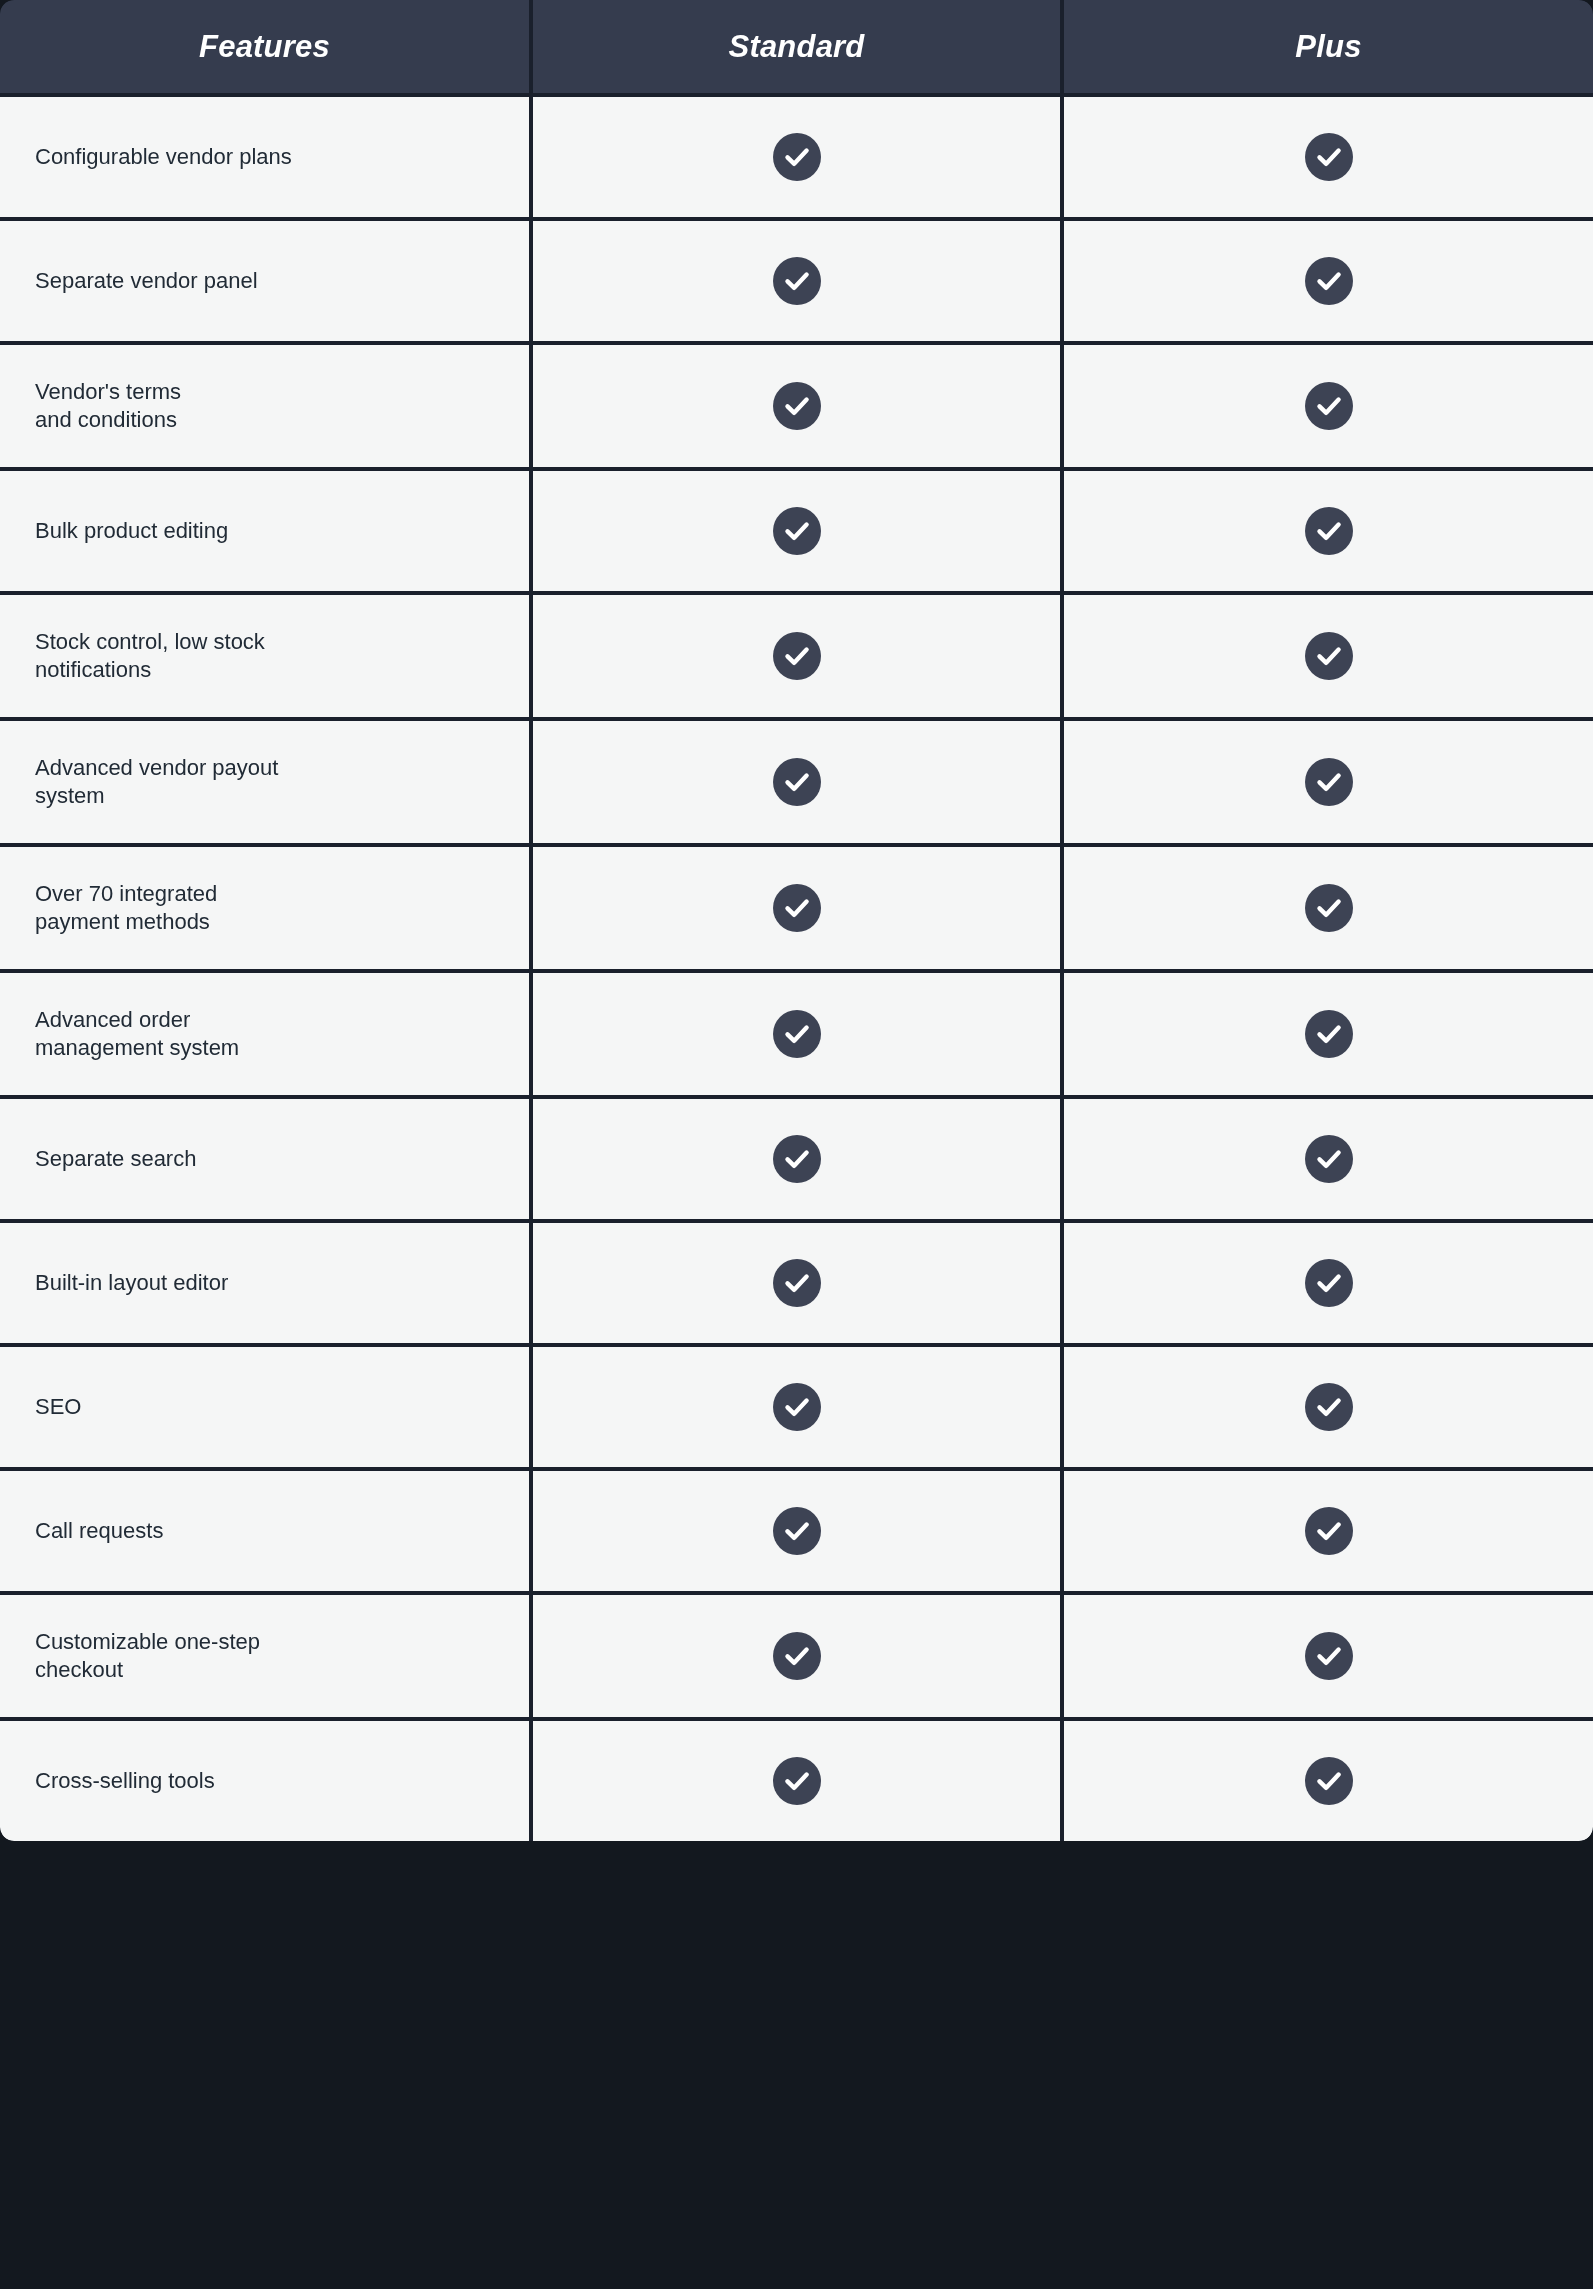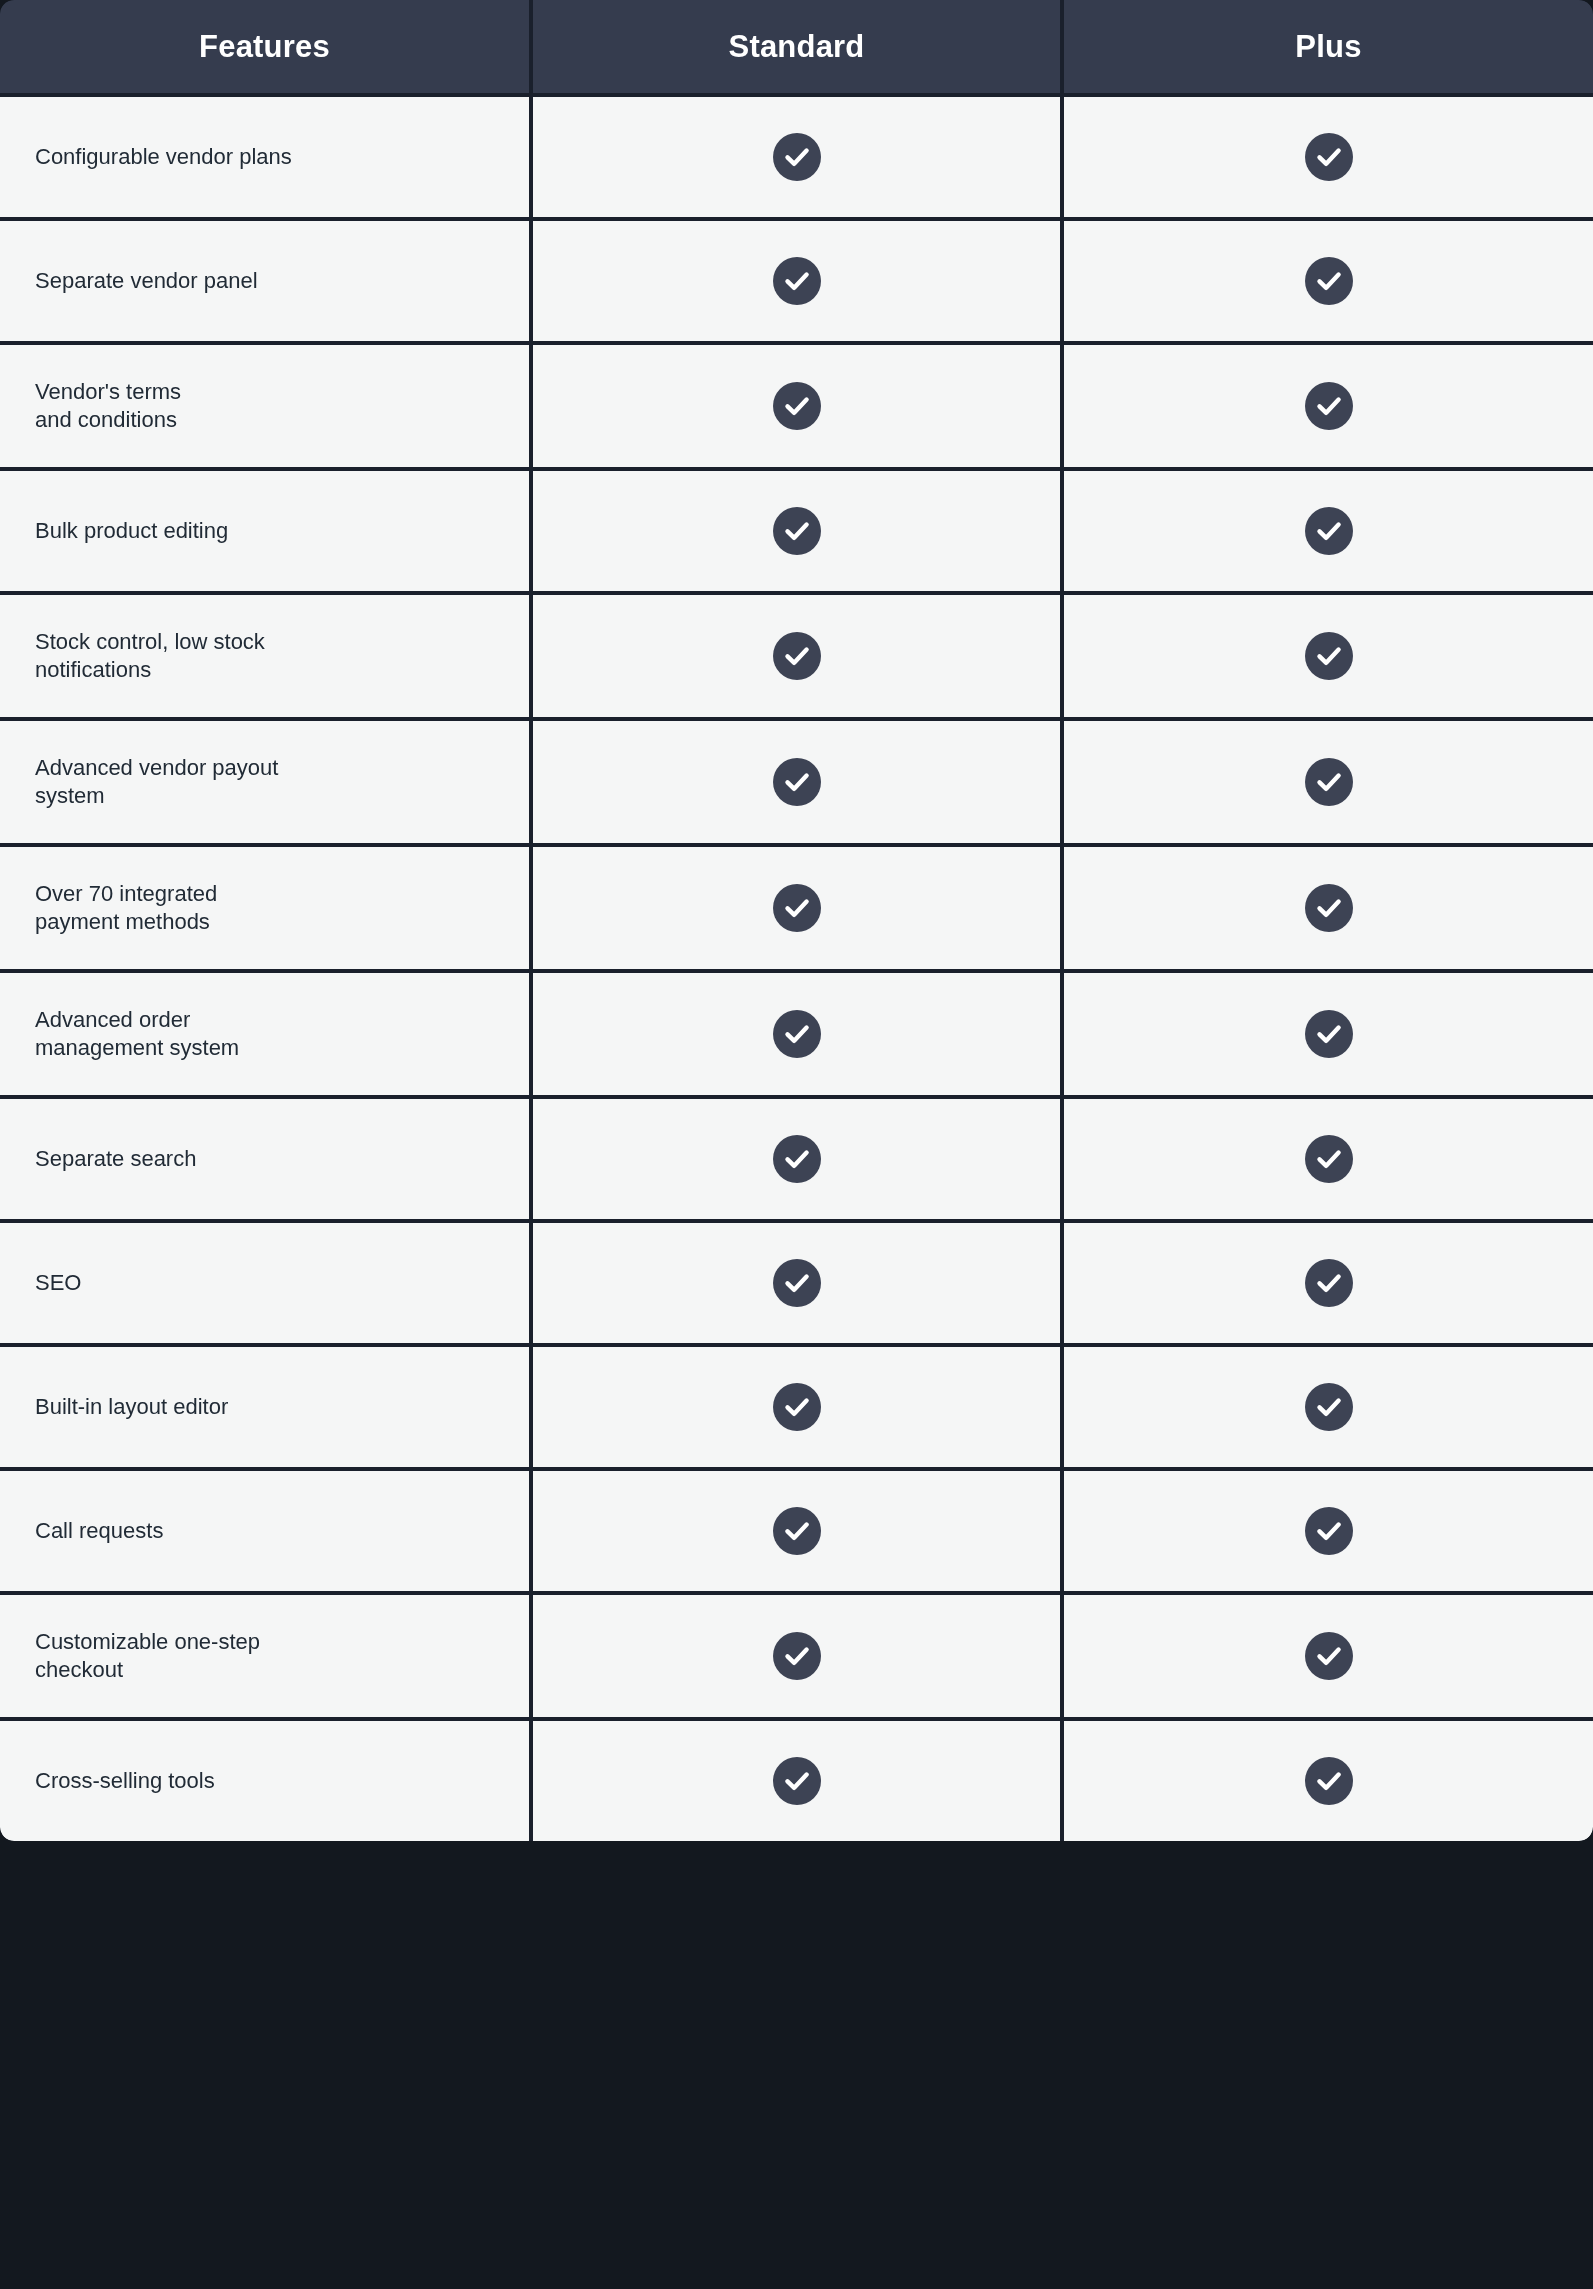--- a/index.html
+++ b/index.html
@@ -41,20 +41,21 @@
     background: #353c4e;
     color: #ffffff;
     font-size: 31px;
     font-weight: bold;
     text-align: center;
     height: 93px;
     padding: 0;
     border: 4px solid #1a202c;
     border-top: none;
     letter-spacing: 0.2px;
+    font-style: italic;
   }
   thead th.th-features { border-left: none; }
   thead th.th-last     { border-right: none; }
 
   
   tbody td {
     background: #f5f6f6;
     border: 4px solid #1a202c;
     padding: 0;
     vertical-align: middle;
@@ -233,34 +234,34 @@
                 <circle cx="24" cy="24" r="24" fill="#3D4354"></circle>
                 <path d="M14.5 24.3 L21.2 30.8 L33.6 17.6" fill="none" stroke="#FFFFFF" stroke-width="4.4" stroke-linecap="round" stroke-linejoin="round"></path>
               </svg></span></td>
           <td class="cell-plan cell-last"><span class="check-badge"><svg width="48" height="48" viewBox="0 0 48 48" xmlns="http://www.w3.org/2000/svg">
                 <circle cx="24" cy="24" r="24" fill="#3D4354"></circle>
                 <path d="M14.5 24.3 L21.2 30.8 L33.6 17.6" fill="none" stroke="#FFFFFF" stroke-width="4.4" stroke-linecap="round" stroke-linejoin="round"></path>
               </svg></span></td>
         </tr>
         <tr class="row-1line">
           <td class="cell-feature">
+            <span class="feature-label">Built-in layout editor</span>
+          </td>
+          <td class="cell-plan"><span class="check-badge"><svg width="48" height="48" viewBox="0 0 48 48" xmlns="http://www.w3.org/2000/svg">
+                <circle cx="24" cy="24" r="24" fill="#3D4354"></circle>
+                <path d="M14.5 24.3 L21.2 30.8 L33.6 17.6" fill="none" stroke="#FFFFFF" stroke-width="4.4" stroke-linecap="round" stroke-linejoin="round"></path>
+              </svg></span></td>
+          <td class="cell-plan cell-last"><span class="check-badge"><svg width="48" height="48" viewBox="0 0 48 48" xmlns="http://www.w3.org/2000/svg">
+                <circle cx="24" cy="24" r="24" fill="#3D4354"></circle>
+                <path d="M14.5 24.3 L21.2 30.8 L33.6 17.6" fill="none" stroke="#FFFFFF" stroke-width="4.4" stroke-linecap="round" stroke-linejoin="round"></path>
+              </svg></span></td>
+        </tr>
+        <tr class="row-1line">
+          <td class="cell-feature">
             <span class="feature-label">SEO</span>
-          </td>
-          <td class="cell-plan"><span class="check-badge"><svg width="48" height="48" viewBox="0 0 48 48" xmlns="http://www.w3.org/2000/svg">
-                <circle cx="24" cy="24" r="24" fill="#3D4354"></circle>
-                <path d="M14.5 24.3 L21.2 30.8 L33.6 17.6" fill="none" stroke="#FFFFFF" stroke-width="4.4" stroke-linecap="round" stroke-linejoin="round"></path>
-              </svg></span></td>
-          <td class="cell-plan cell-last"><span class="check-badge"><svg width="48" height="48" viewBox="0 0 48 48" xmlns="http://www.w3.org/2000/svg">
-                <circle cx="24" cy="24" r="24" fill="#3D4354"></circle>
-                <path d="M14.5 24.3 L21.2 30.8 L33.6 17.6" fill="none" stroke="#FFFFFF" stroke-width="4.4" stroke-linecap="round" stroke-linejoin="round"></path>
-              </svg></span></td>
-        </tr>
-        <tr class="row-1line">
-          <td class="cell-feature">
-            <span class="feature-label">Built-in layout editor</span>
           </td>
           <td class="cell-plan"><span class="check-badge"><svg width="48" height="48" viewBox="0 0 48 48" xmlns="http://www.w3.org/2000/svg">
                 <circle cx="24" cy="24" r="24" fill="#3D4354"></circle>
                 <path d="M14.5 24.3 L21.2 30.8 L33.6 17.6" fill="none" stroke="#FFFFFF" stroke-width="4.4" stroke-linecap="round" stroke-linejoin="round"></path>
               </svg></span></td>
           <td class="cell-plan cell-last"><span class="check-badge"><svg width="48" height="48" viewBox="0 0 48 48" xmlns="http://www.w3.org/2000/svg">
                 <circle cx="24" cy="24" r="24" fill="#3D4354"></circle>
                 <path d="M14.5 24.3 L21.2 30.8 L33.6 17.6" fill="none" stroke="#FFFFFF" stroke-width="4.4" stroke-linecap="round" stroke-linejoin="round"></path>
               </svg></span></td>
         </tr>

